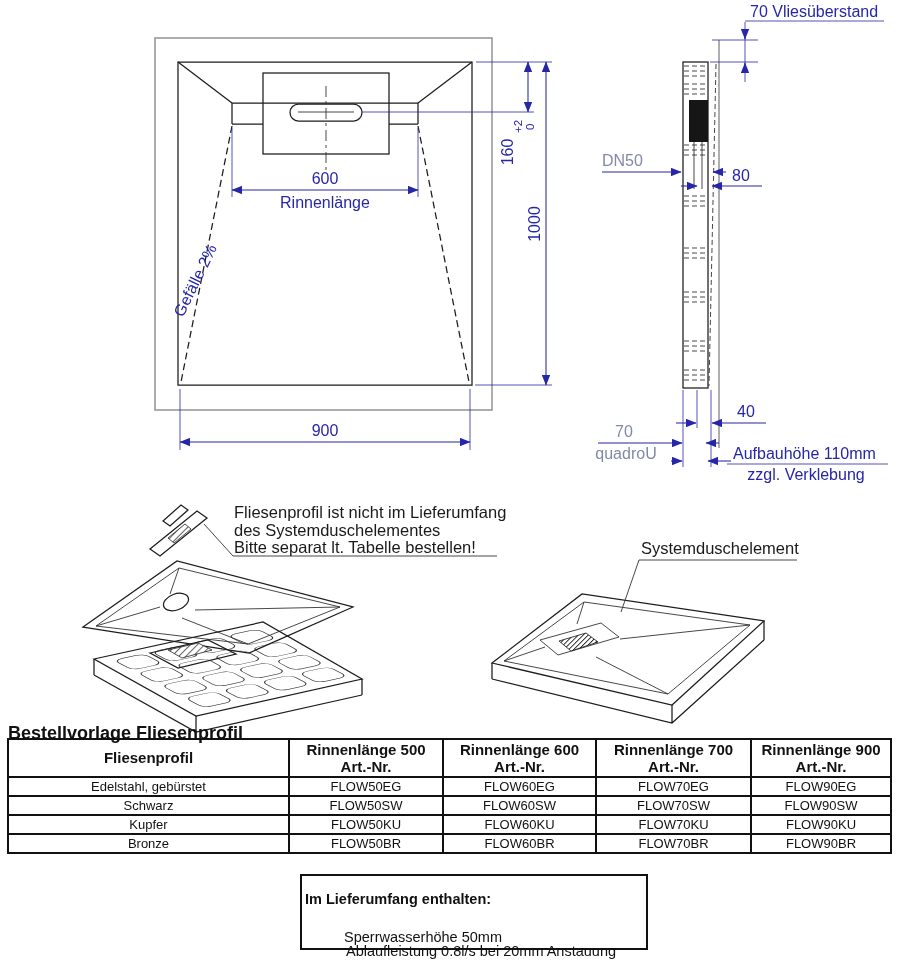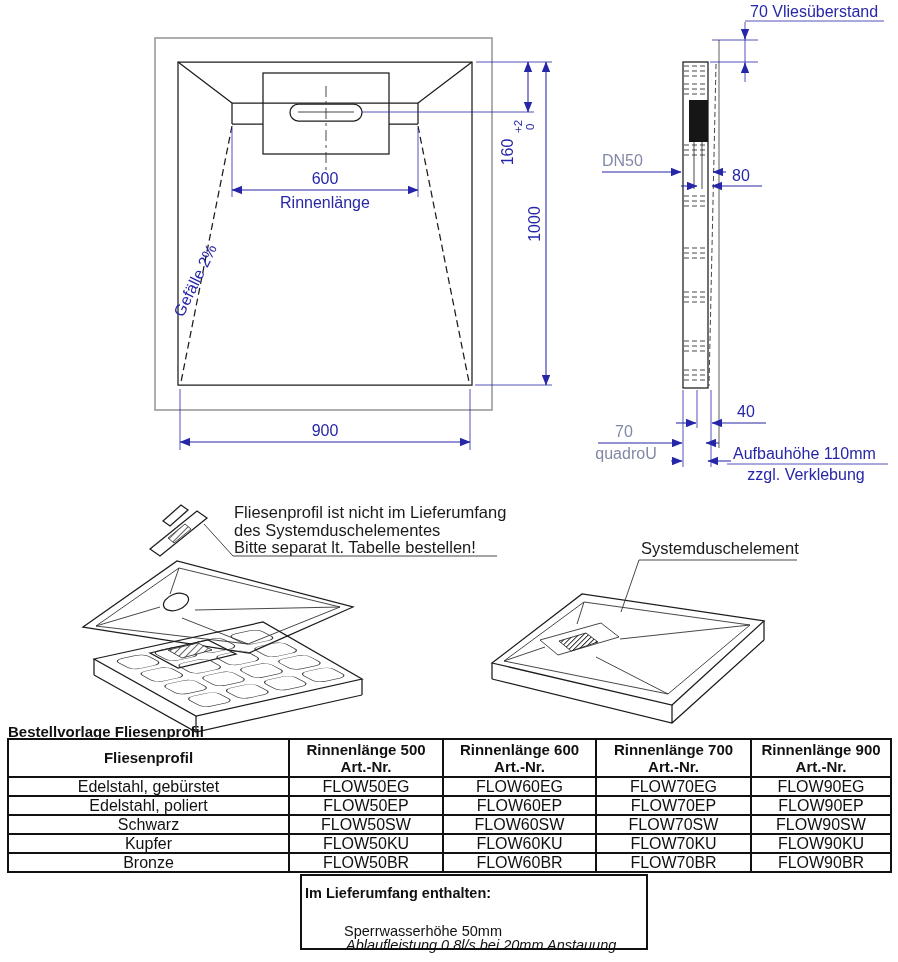--- a/index.html
+++ b/index.html
@@ -9,32 +9,32 @@
   .blk{stroke:#1c1c1c;stroke-width:1.25;fill:none;}
   .blk-thin{stroke:#333;stroke-width:0.9;fill:none;}
   .gry{stroke:#9a9a9a;stroke-width:1.6;fill:none;}
   .dim{stroke:#2626A8;stroke-width:1.05;fill:none;}
   .ext{stroke:#2626A8;stroke-width:0.8;fill:none;}
   .dimtxt{fill:#2626A8;font-size:16px;font-family:"Liberation Sans",sans-serif;}
   .dimtxt-sm{fill:#2626A8;font-size:11.5px;font-family:"Liberation Sans",sans-serif;}
   .graytxt{fill:#8189A6;font-size:16px;font-family:"Liberation Sans",sans-serif;}
   .note{fill:#1a1a1a;font-size:16.5px;font-family:"Liberation Sans",sans-serif;}
   
-  .tbl-title{position:absolute;left:8px;top:723px;font-size:15px;font-weight:bold;color:#111;}
+  .tbl-title{position:absolute;left:8px;top:723px;font-size:18px;font-weight:bold;color:#111;}
   table.order{position:absolute;left:7px;top:738px;width:883px;border-collapse:collapse;table-layout:fixed;}
   table.order th,table.order td{border:2px solid #111;text-align:center;vertical-align:middle;padding:0;color:#111;}
   table.order th{height:36px;font-size:15px;font-weight:bold;line-height:1.15;}
-  table.order td{height:17px;font-size:16px;font-weight:normal;line-height:1;border-radius:9px;}
+  table.order td{height:17px;font-size:13px;font-weight:normal;line-height:1;border-radius:9px;}
   
   .box{position:absolute;left:300px;top:874px;width:348px;height:76px;border:2px solid #111;
-       box-sizing:border-box;font-size:14.5px;line-height:14.6px;color:#111;padding-top:10px;}
+       box-sizing:border-box;font-size:14.5px;line-height:14.6px;color:#111;padding-top:16px;}
   .box .bt{font-weight:bold;padding-left:3px;}
   .box .i1{padding-left:31px;}
   .box .i2{padding-left:42px;margin-top:23px;}
-  .box .i3{padding-left:44px;font-style:italic;}
+  .box .i3{padding-left:44px;}
 </style>
 </head>
 <body>
 
 <svg id="art" width="898" height="740" viewBox="0 0 898 740" xmlns="http://www.w3.org/2000/svg">
   <defs>
     <marker id="ar" viewBox="0 0 10 8" refX="9.5" refY="4" markerWidth="11" markerHeight="8.5" orient="auto" markerUnits="userSpaceOnUse">
       <path d="M0,0 L10,4 L0,8 Z" fill="#2626A8"></path>
     </marker>
     <marker id="ars" viewBox="0 0 10 8" refX="9.5" refY="4" markerWidth="11" markerHeight="8.5" orient="auto-start-reverse" markerUnits="userSpaceOnUse">
@@ -212,27 +212,20 @@
       <span>Art.-Nr.</span>
     </th>
   </tr>
   <tr style="height:19px">
     <td>Edelstahl, gebürstet</td>
     <td>FLOW50EG</td>
     <td>FLOW60EG</td>
     <td>FLOW70EG</td>
     <td>FLOW90EG</td>
   </tr>
-  <tr style="height:18px">
-    <td>Edelstahl, poliert</td>
-    <td>FLOW50EP</td>
-    <td>FLOW60EP</td>
-    <td>FLOW70EP</td>
-    <td>FLOW90EP</td>
-  </tr>
   <tr style="height:14px">
     <td>Schwarz</td>
     <td>FLOW50SW</td>
     <td>FLOW60SW</td>
     <td>FLOW70SW</td>
     <td>FLOW90SW</td>
   </tr>
   <tr style="height:16px">
     <td>Kupfer</td>
     <td>FLOW50KU</td>

